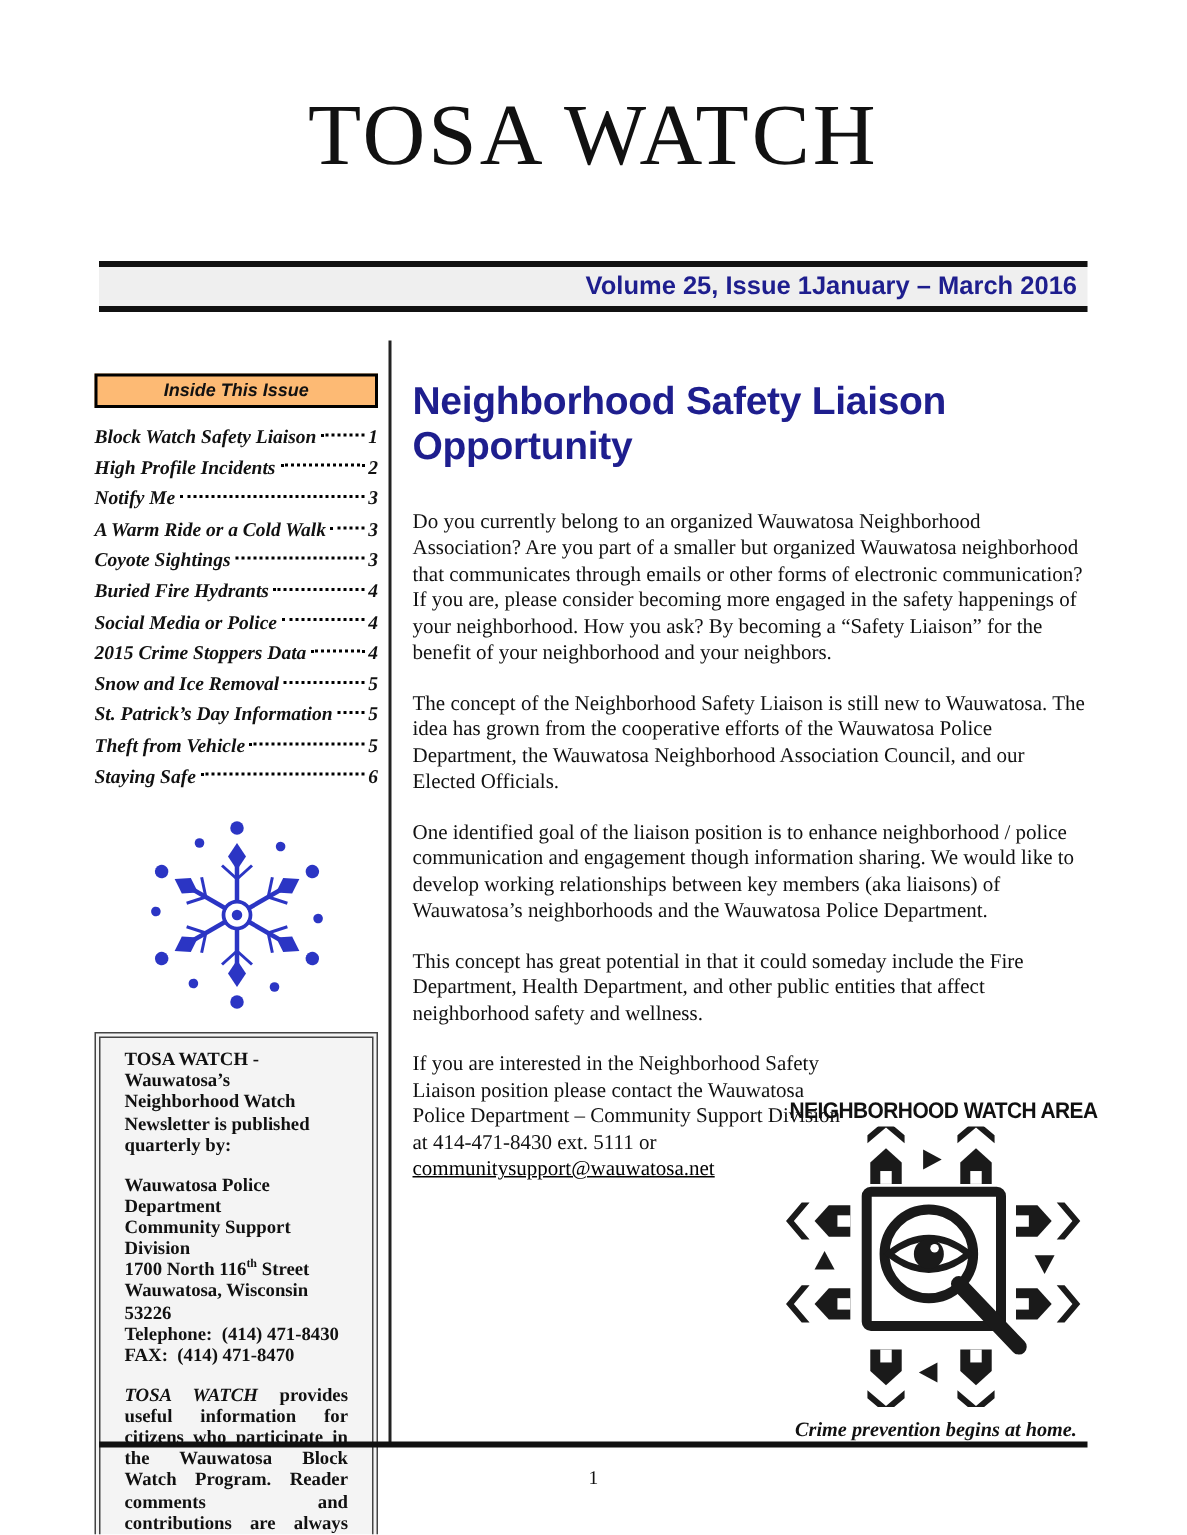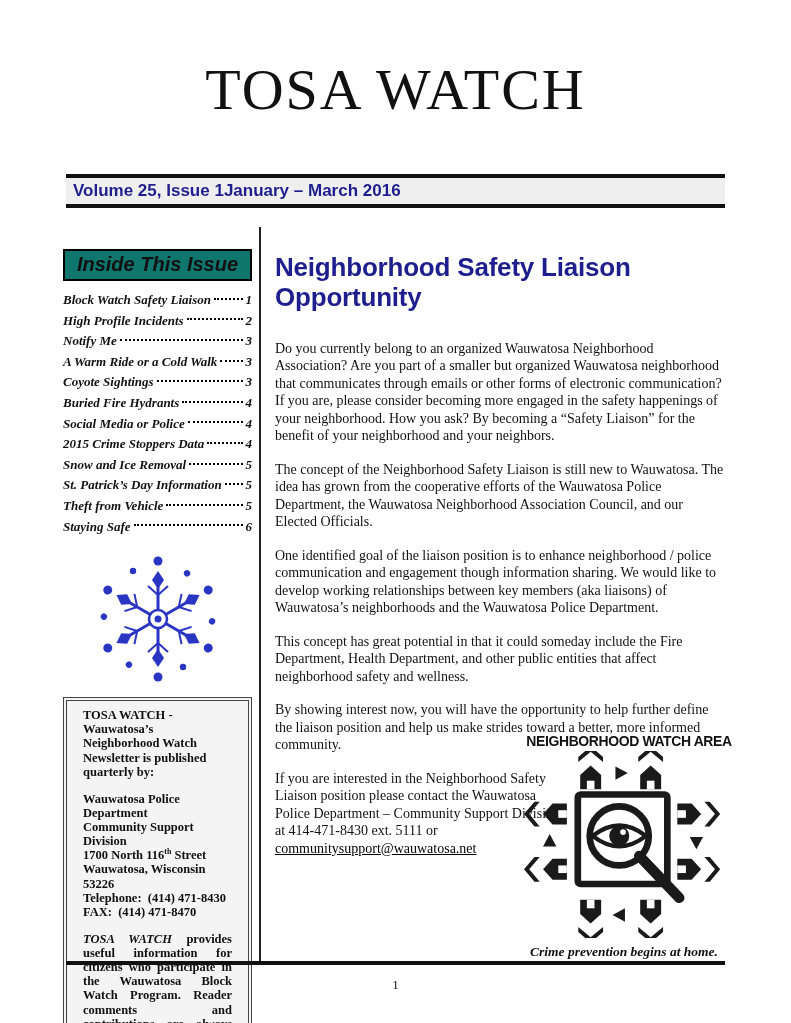--- a/index.html
+++ b/index.html
@@ -5,32 +5,32 @@
   html,body{margin:0;padding:0;background:#fff;}
   .page{position:relative;width:791px;height:1023px;background:#fff;overflow:hidden;
         font-family:"Liberation Serif","DejaVu Serif",serif;color:#111;}
   
   .masthead{position:absolute;top:58px;left:0;width:100%;text-align:center;
         font-size:58px;letter-spacing:2px;font-weight:400;line-height:1.1;}
   .subtitle{position:absolute;top:140px;left:0;width:100%;text-align:center;
         font-size:19px;font-weight:bold;}
   .volume-bar{position:absolute;top:174px;left:66px;right:66px;
         border-top:4px solid #111;border-bottom:4px solid #111;background:#efefef;
-        display:flex;justify-content:flex-start;align-items:center;
+        display:flex;justify-content:flex-end;align-items:center;
         padding:3px 7px;font-family:"Liberation Sans","DejaVu Sans",sans-serif;
         font-weight:bold;font-size:17px;color:#1e1e8e;}
   
   .v-divider{position:absolute;left:259px;top:227px;width:2px;height:736px;background:#222;}
   .bottom-rule{position:absolute;left:66px;right:66px;top:961px;height:4px;background:#111;}
   .page-number{position:absolute;top:977px;left:0;width:100%;text-align:center;font-size:13px;}
   
   .sidebar{position:absolute;left:63px;top:249px;width:189px;}
   .toc-header{border:2px solid #000;text-align:center;padding:2px 0 3px;
         font-family:"Liberation Sans","DejaVu Sans",sans-serif;
-        font-weight:bold;font-style:italic;font-size:20px;background:#0f766e;}
+        font-weight:bold;font-style:italic;font-size:12px;background:#fdba74;}
   .toc-list{margin:9px 0 0;padding:0;list-style:none;
         font-weight:bold;font-style:italic;font-size:13px;}
   .toc-item{display:flex;align-items:center;line-height:20.6px;}
   .toc-label{white-space:nowrap;}
   .toc-leader{flex:1;border-bottom:2px dotted #000;margin:0 3px 3px 3px;min-width:6px;}
   .snowflake-wrap{margin:12px auto 8px;width:140px;height:140px;}
   .pub-box{border:4px double #444;background:#f4f4f4;padding:7px 16px;
         font-weight:bold;font-size:12.5px;line-height:1.13;}
   .pub-box .gap{height:13px;}
   .pub-closing{text-align:justify;}
@@ -201,21 +201,20 @@
   </div>
 
   <div class="main-col">
     <h1 class="article-title">Neighborhood Safety Liaison Opportunity</h1>
     <p>Do you currently belong to an organized Wauwatosa Neighborhood Association? Are you part of a smaller but organized Wauwatosa neighborhood that communicates through emails or other forms of electronic communication? If you are, please consider becoming more engaged in the safety happenings of your neighborhood. How you ask? By becoming a “Safety Liaison” for the benefit of your neighborhood and your neighbors.</p>
     <p>The concept of the Neighborhood Safety Liaison is still new to Wauwatosa. The idea has grown from the cooperative efforts of the Wauwatosa Police Department, the Wauwatosa Neighborhood Association Council, and our Elected Officials.</p>
     <p>One identified goal of the liaison position is to enhance neighborhood / police communication and engagement though information sharing. We would like to develop working relationships between key members (aka liaisons) of Wauwatosa’s neighborhoods and the Wauwatosa Police Department.</p>
     <p>This concept has great potential in that it could someday include the Fire Department, Health Department, and other public entities that affect neighborhood safety and wellness.</p>
 
     <div class="flow-wrap">
-      <p>By showing interest now, you will have the opportunity to help further define the liaison position and help us make strides toward a better, more informed community.</p>
       <p class="contact-par"><span>If you are interested in the Neighborhood Safety Liaison position please contact the Wauwatosa Police Department – Community Support Division at 414-471-8430 ext. 5111 or </span><a class="email-link" href="#">communitysupport@wauwatosa.net</a></p>
 
       <div class="watch-block">
         <div class="watch-heading">NEIGHBORHOOD WATCH AREA</div>
         <svg width="200" height="187" viewBox="0 0 210 196">
           <defs>
             <g id="ha" fill="#1a1a1a">
               <path d="M-13 -15.5 L0 -26.5 L13 -15.5 L13 -21 L0 -32 L-13 -21 Z"></path>
               <path d="M-11 -2 L0 -12 L11 -2 L11 13 L-11 13 Z"></path>
               <rect x="-4" y="4" width="8" height="9" fill="#ffffff"></rect>

